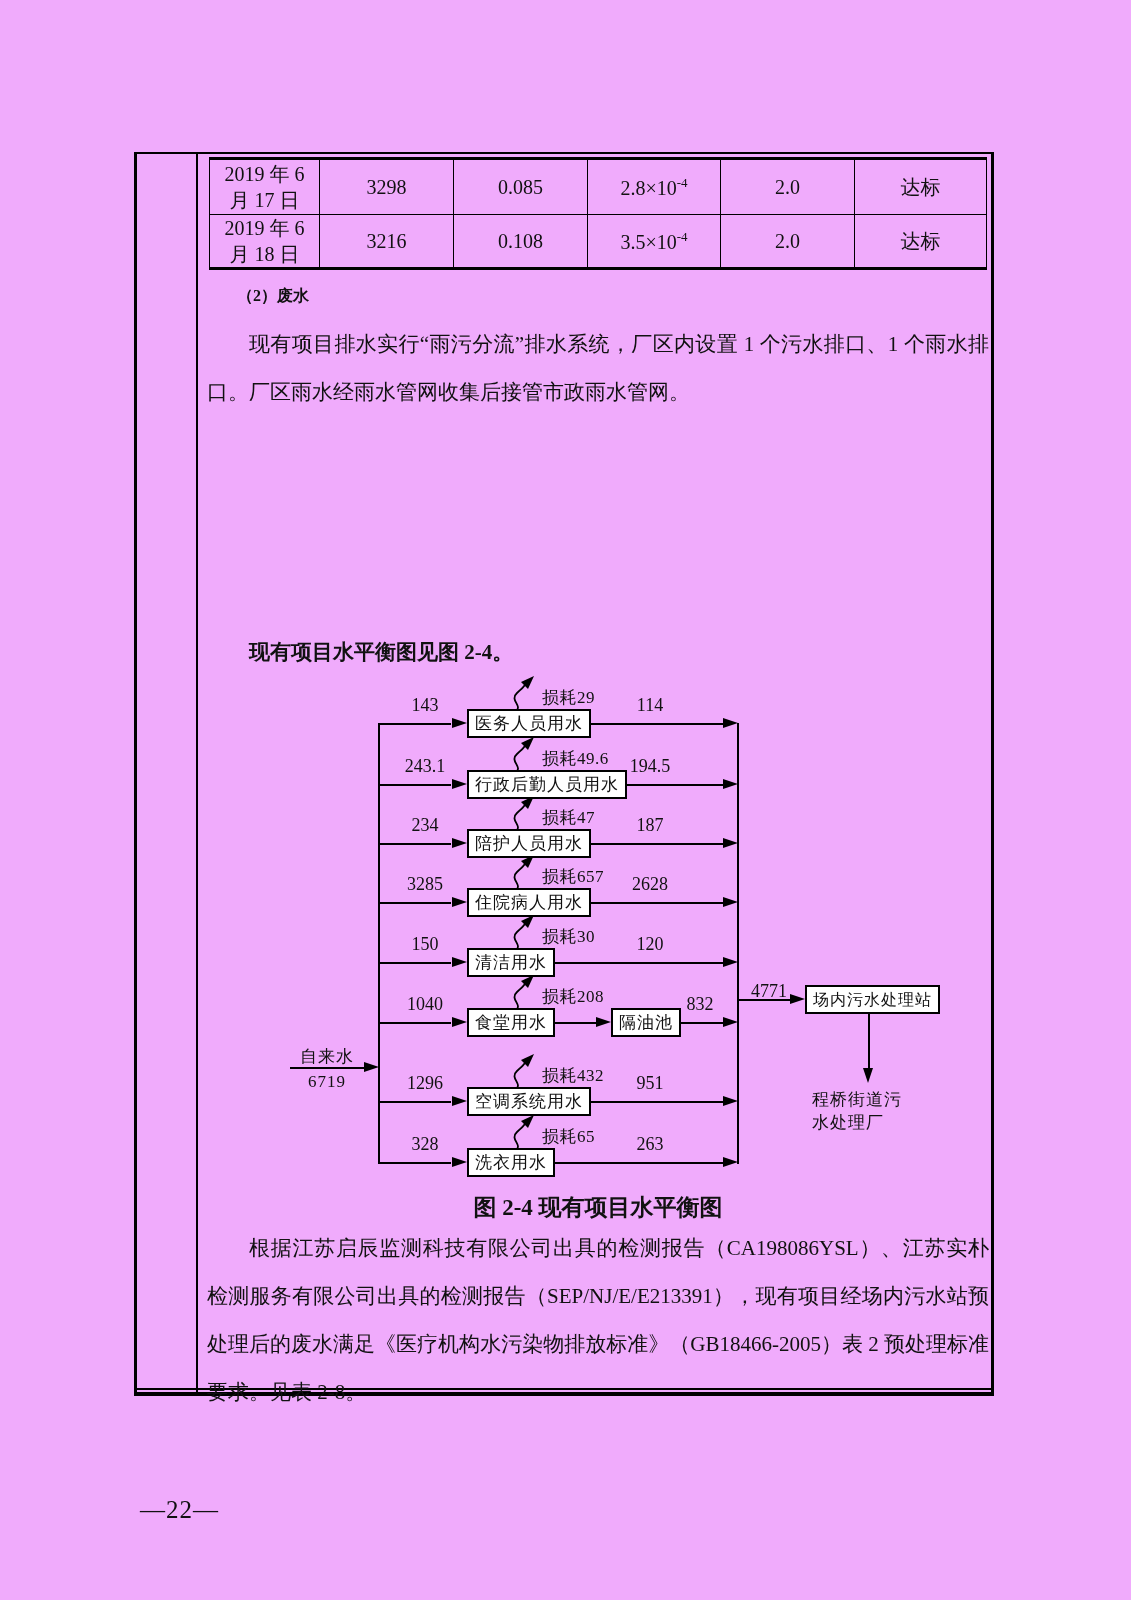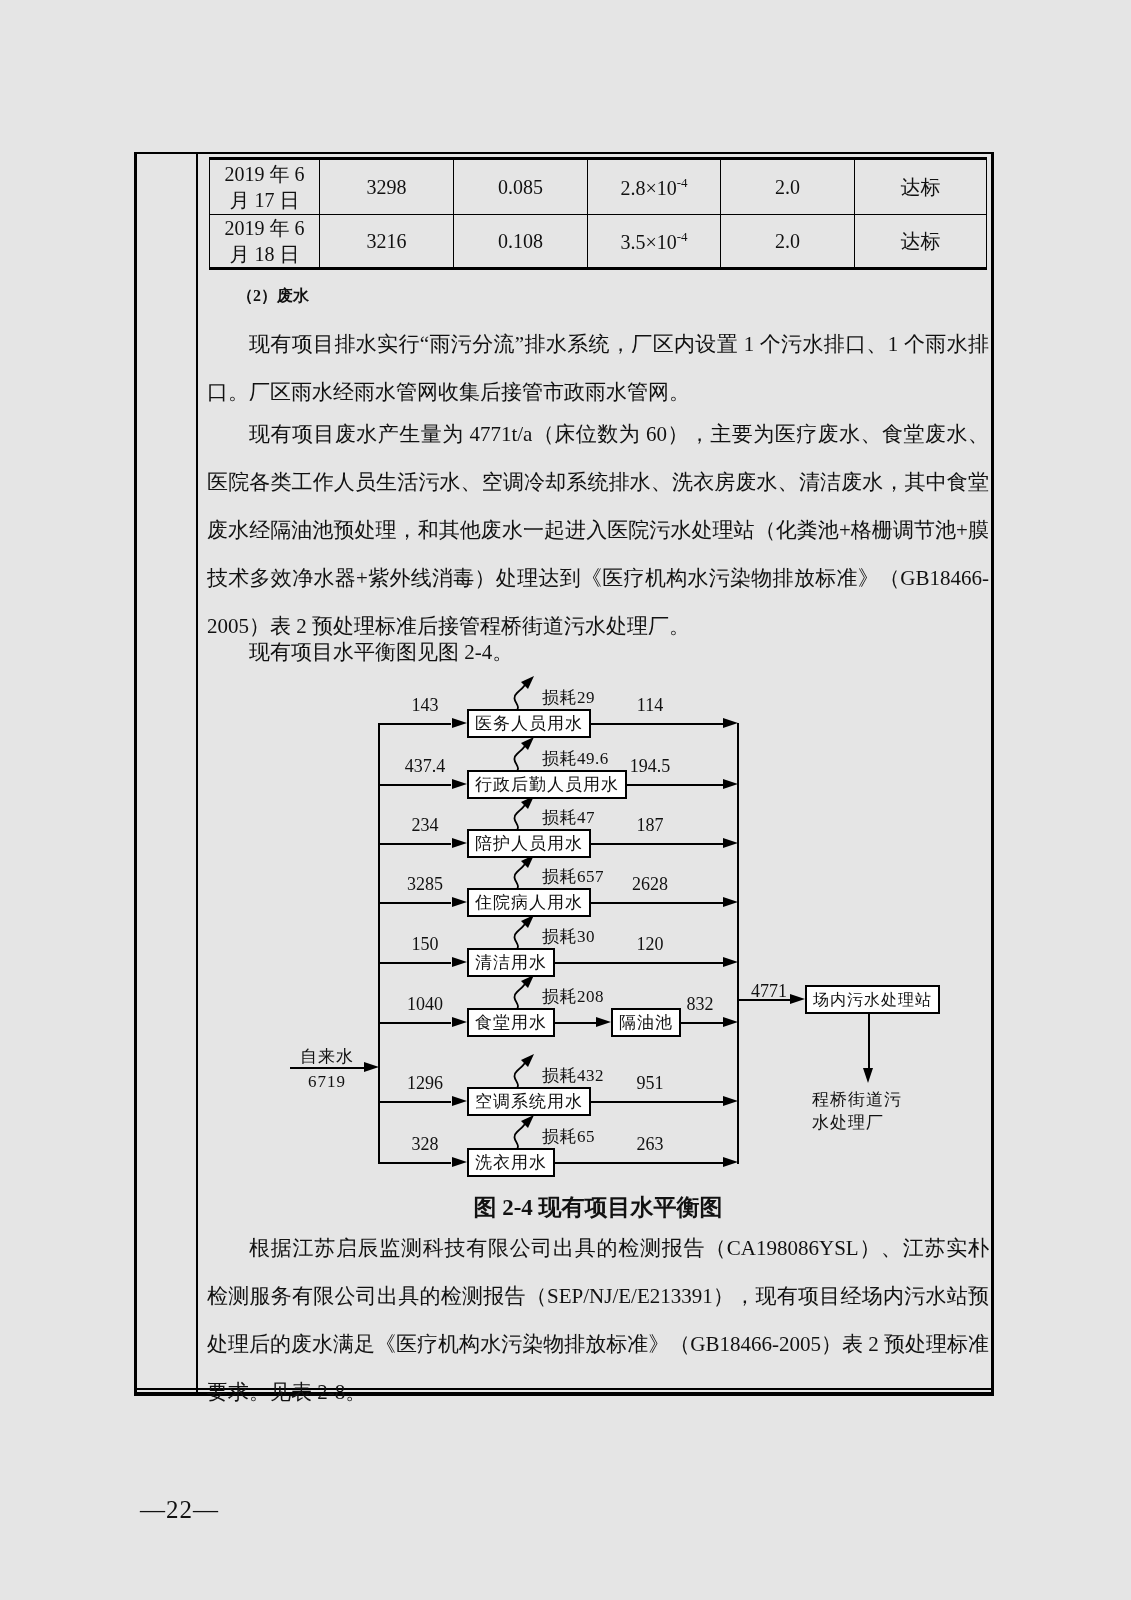--- a/index.html
+++ b/index.html
@@ -1,37 +1,37 @@
 <!DOCTYPE html>
 <html><head>
 <meta charset="utf-8">
 <style>
   * { margin:0; padding:0; box-sizing:border-box; }
   html,body { background:#ffffff; }
   .page {
-    position:relative; width:1131px; height:1600px; background:#e5e5e5;
+    position:relative; width:1131px; height:1600px; background:#f0abfc;
     font-family:"Liberation Serif","DejaVu Serif",serif; color:#111; overflow:hidden;
   }
   
   .bline { position:absolute; background:#000; }
   
   .mtable { position:absolute; left:209px; top:157px; width:777px;
     border-collapse:collapse; border-top:3.5px solid #000; border-bottom:3.5px solid #000;
     table-layout:fixed; }
   .mtable td { border:1.5px solid #000; text-align:center; vertical-align:middle;
     font-size:20px; color:#111; }
   .mtable tr.r1 td { height:56px; }
   .mtable tr.r2 td { height:53px; }
   .mtable sup { font-size:13px; }
   .datecell div { line-height:26px; }
   
   .para { position:absolute; left:207px; width:782px; font-size:21px; line-height:48px;
     text-align:justify; color:#111; }
   .indent { text-indent:42px; }
-  .bold { font-weight:normal; }
+  .bold { font-weight:bold; }
   .heading { position:absolute; left:237px; top:286px; font-size:16px; font-weight:bold; }
   .caption { position:absolute; left:207px; top:1192px; width:782px; text-align:center;
     font-size:23px; font-weight:bold; }
   .pagenum { position:absolute; left:140px; top:1496px; font-size:25px; letter-spacing:1px; }
   
   .diagram { position:absolute; left:290px; top:664px; width:700px; height:550px; }
   .dline { position:absolute; height:0; border-top:2px solid #000; }
   .dvline { position:absolute; width:2px; background:#000; }
   .dhead { position:absolute; width:0; height:0;
     border-top:5.5px solid transparent; border-bottom:5.5px solid transparent;
@@ -88,21 +88,20 @@
         <td>0.108</td>
         <td><span>3.5×10</span><sup>-4</sup></td>
         <td>2.0</td>
         <td>达标</td>
       </tr>
     </tbody>
   </table>
 
   <div class="heading">（2）废水</div>
   <div class="para indent" style="top:320px">现有项目排水实行“雨污分流”排水系统，厂区内设置 1 个污水排口、1 个雨水排口。厂区雨水经雨水管网收集后接管市政雨水管网。</div>
-  <div class="para indent" style="top:410px">现有项目废水产生量为 4771t/a（床位数为 60），主要为医疗废水、食堂废水、医院各类工作人员生活污水、空调冷却系统排水、洗衣房废水、清洁废水，其中食堂废水经隔油池预处理，和其他废水一起进入医院污水处理站（化粪池+格栅调节池+膜技术多效净水器+紫外线消毒）处理达到《医疗机构水污染物排放标准》（GB18466-2005）表 2 预处理标准后接管程桥街道污水处理厂。</div>
   <div class="para indent bold" style="top:628px">现有项目水平衡图见图 2-4。</div>
 
   <div class="diagram">
 
     <div class="dvline" style="left:88px;top:59px;height:441px"></div>
     <div class="dvline" style="left:447px;top:59px;height:441px"></div>
 
     <div class="dtext" style="left:0px;top:381px;width:74px;text-align:center">自来水</div>
     <div class="dline" style="left:0px;top:403px;width:74px"></div>
     <div class="dhead" style="left:74px;top:398px"></div>
@@ -114,21 +113,21 @@
     <div class="dbox" style="left:177px;top:45px">医务人员用水</div>
     <div class="dline" style="left:240px;top:59px;width:193px"></div>
     <div class="dhead" style="left:433px;top:54px"></div>
     <div class="dnum" style="left:300px;top:31px;width:120px">114</div>
     <div class="dloss" style="left:252px;top:8px">损耗29</div>
     <svg class="dsquig" style="left:218px;top:9px" width="34" height="40" viewBox="0 0 34 40">
         <path d="M8,38 C15,33 1,27 9,20 S15,14 17,12" stroke="#000" stroke-width="1.8" fill="none"></path>
         <polygon points="26,3 13,9 20,16" fill="#000"></polygon>
       </svg>
 
-    <div class="dnum" style="left:95px;top:92px;width:80px">437.4</div>
+    <div class="dnum" style="left:95px;top:92px;width:80px">243.1</div>
     <div class="dline" style="left:89px;top:120px;width:72px"></div>
     <div class="dhead" style="left:162px;top:115px"></div>
     <div class="dbox" style="left:177px;top:106px">行政后勤人员用水</div>
     <div class="dline" style="left:240px;top:120px;width:193px"></div>
     <div class="dhead" style="left:433px;top:115px"></div>
     <div class="dnum" style="left:300px;top:92px;width:120px">194.5</div>
     <div class="dloss" style="left:252px;top:69px">损耗49.6</div>
     <svg class="dsquig" style="left:218px;top:70px" width="34" height="40" viewBox="0 0 34 40">
         <path d="M8,38 C15,33 1,27 9,20 S15,14 17,12" stroke="#000" stroke-width="1.8" fill="none"></path>
         <polygon points="26,3 13,9 20,16" fill="#000"></polygon>

